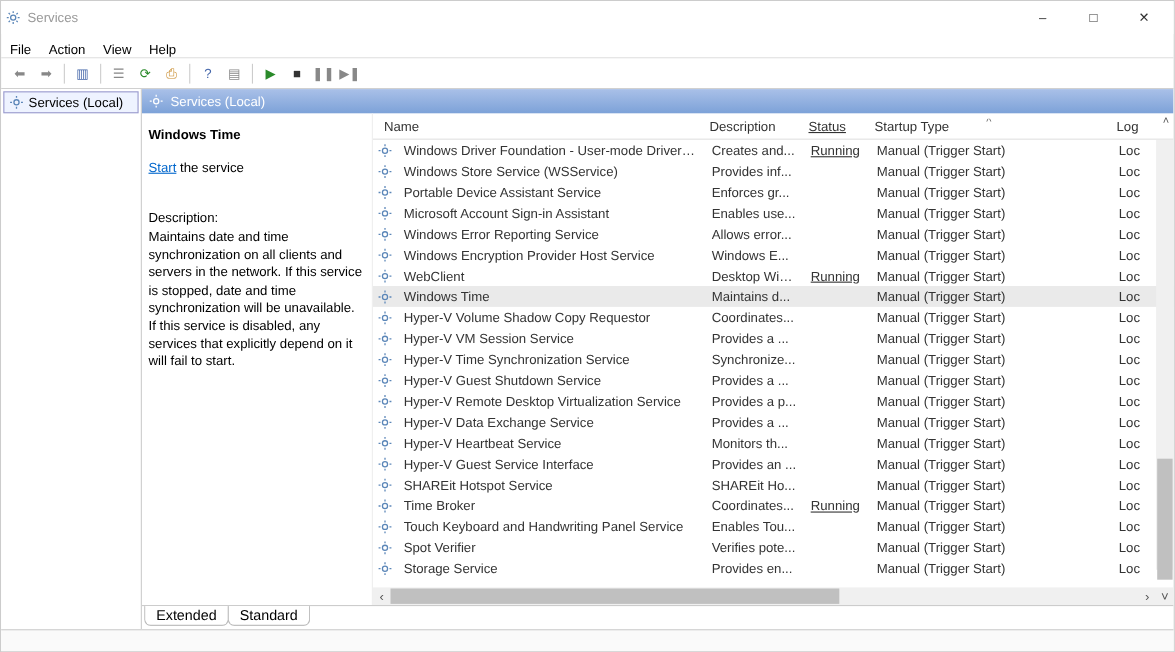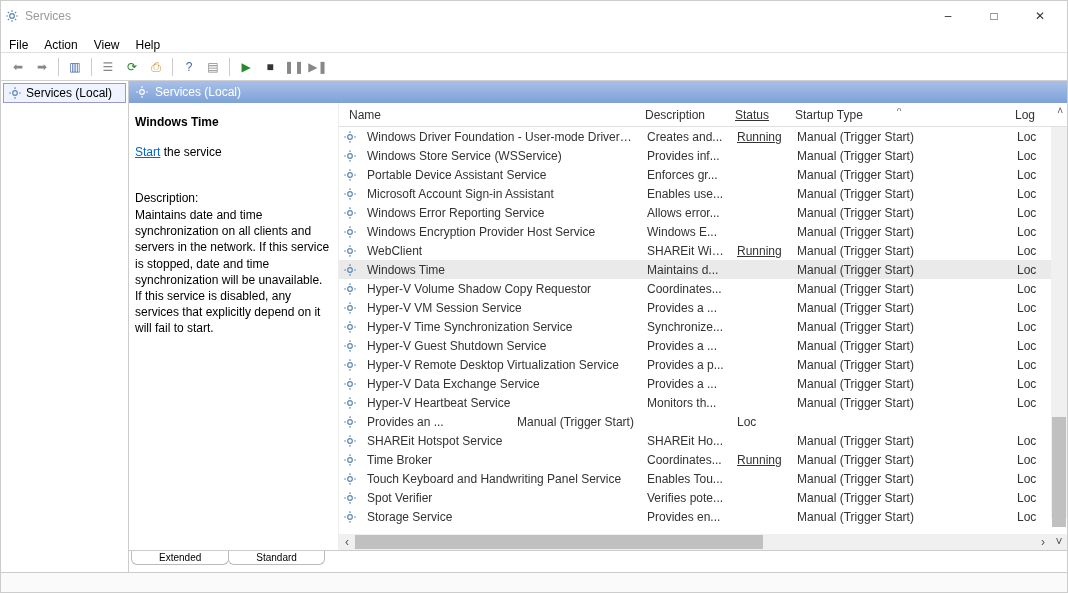--- a/index.html
+++ b/index.html
@@ -55,21 +55,21 @@
 .row .gear { margin-right: 4px; flex-shrink: 0; }
 .vscroll-track { position:absolute; right:0; top:0; bottom:16px; width:16px; background:#f0f0f0; }
 .vscroll-thumb { position:absolute; right:0; width:14px; left:1px; background:#c0c0c0; }
 .hscroll { height:16px; background:#f0f0f0; display:flex; align-items:center; }
 .hscroll .arrow { width:16px; text-align:center; color:#555; }
 .hscroll .track { flex:1; position:relative; height:14px; }
 .hscroll .thumb { position:absolute; left:0; top:0; bottom:0; width:60%; background:#c0c0c0; }
 
 
 .tabs { height: 22px; border-top: 1px solid #ccc; display: flex; align-items: flex-start; padding-left: 2px; }
-.tab { border: 1px solid #bbb; border-top: none; padding: 1px 27px; font-size: 10px; background: #fff; border-bottom-left-radius: 6px; border-bottom-right-radius: 6px; margin-right: -1px; cursor: default; }
+.tab { border: 1px solid #bbb; border-top: none; padding: 1px 10px; font-size: 13px; background: #fff; border-bottom-left-radius: 6px; border-bottom-right-radius: 6px; margin-right: -1px; cursor: default; }
 .tab.active { background: #fff; position: relative; }
 
 
 .statusbar { height: 20px; border-top: 1px solid #ccc; background: #fafafa; }
 
 
 .gear { width: 14px; height: 14px; display: inline-block; }
 .gear svg { width: 14px; height: 14px; }
 
 .up-caret { position:absolute; right:4px; top:2px; font-size:10px; color:#555;}
@@ -305,21 +305,21 @@
               <span class="gear"><svg viewBox="0 0 24 24">
                   <circle cx="12" cy="12" r="4" fill="none" stroke="#5b86b8" stroke-width="2"></circle>
                   <g stroke="#5b86b8" stroke-width="2">
                     <line x1="12" y1="2" x2="12" y2="5"></line>
                     <line x1="12" y1="19" x2="12" y2="22"></line>
                     <line x1="2" y1="12" x2="5" y2="12"></line>
                     <line x1="19" y1="12" x2="22" y2="12"></line>
                   </g>
                 </svg></span>
               <div class="col c-name" style="width:280px">WebClient</div>
-              <div class="col c-desc">SHAREit Win...</div>
+              <div class="col c-desc">Desktop Win...</div>
               <div class="col c-status">Running</div>
               <div class="col c-startup">Manual (Trigger Start)</div>
               <div class="col c-log">Loc</div>
             </div>
             <div class="row selected">
               <span class="gear"><svg viewBox="0 0 24 24">
                   <circle cx="12" cy="12" r="4" fill="none" stroke="#5b86b8" stroke-width="2"></circle>
                   <g stroke="#5b86b8" stroke-width="2">
                     <line x1="12" y1="2" x2="12" y2="5"></line>
                     <line x1="12" y1="19" x2="12" y2="22"></line>
@@ -448,20 +448,21 @@
             <div class="row">
               <span class="gear"><svg viewBox="0 0 24 24">
                   <circle cx="12" cy="12" r="4" fill="none" stroke="#5b86b8" stroke-width="2"></circle>
                   <g stroke="#5b86b8" stroke-width="2">
                     <line x1="12" y1="2" x2="12" y2="5"></line>
                     <line x1="12" y1="19" x2="12" y2="22"></line>
                     <line x1="2" y1="12" x2="5" y2="12"></line>
                     <line x1="19" y1="12" x2="22" y2="12"></line>
                   </g>
                 </svg></span>
+              <div class="col c-name" style="width:280px">Hyper-V Guest Service Interface</div>
               <div class="col c-desc">Provides an ...</div>
               <div class="col c-status"></div>
               <div class="col c-startup">Manual (Trigger Start)</div>
               <div class="col c-log">Loc</div>
             </div>
             <div class="row">
               <span class="gear"><svg viewBox="0 0 24 24">
                   <circle cx="12" cy="12" r="4" fill="none" stroke="#5b86b8" stroke-width="2"></circle>
                   <g stroke="#5b86b8" stroke-width="2">
                     <line x1="12" y1="2" x2="12" y2="5"></line>

